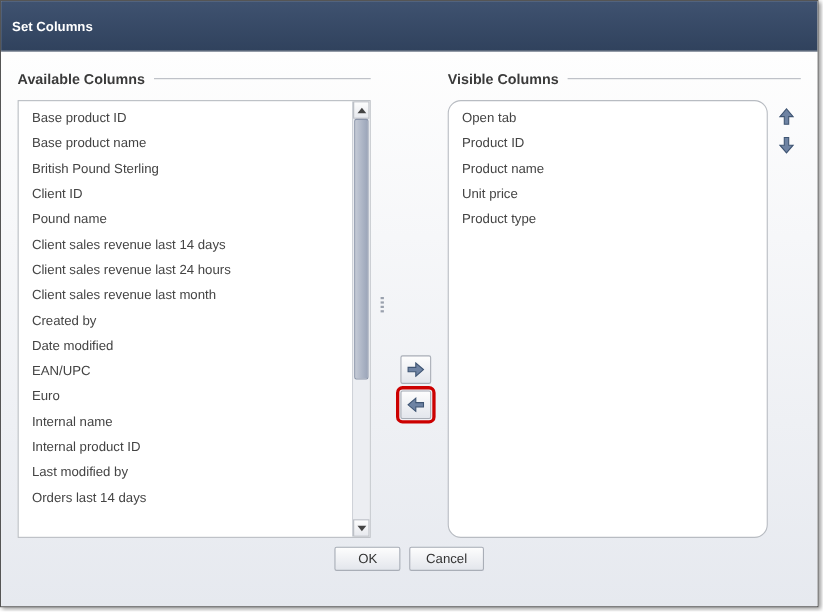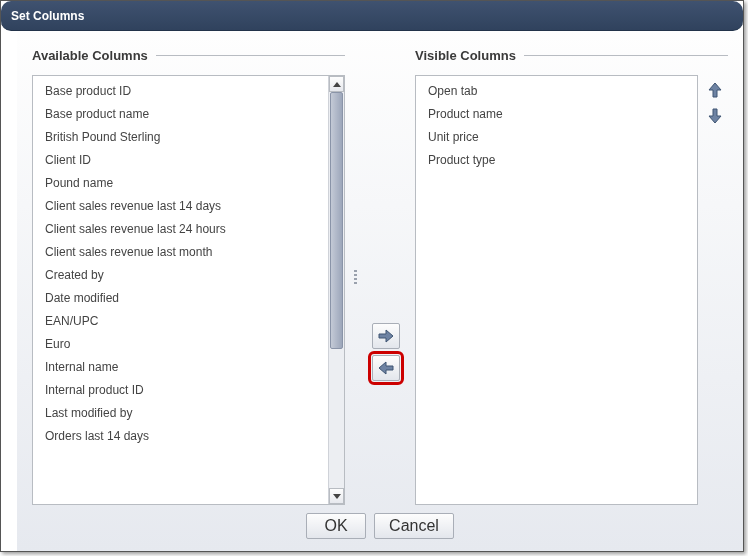--- a/index.html
+++ b/index.html
@@ -14,35 +14,34 @@
     width: 744px; height: 552px;
     box-shadow: 2px 2px 4px rgba(0,0,0,0.4);
     border: 1px solid #555;
   }
   .dialog {
     width: 100%; height: 100%;
     display: flex; flex-direction: column;
     background: #fff;
   }
   .titlebar {
-    height: 30px;
+    height: 46px;
     background: linear-gradient(to bottom, #3f5270 0%, #30425d 100%);
     color: #fff;
     font-weight: bold;
     font-size: 12px;
     display: flex; align-items: center;
     padding: 0 10px;
     border-bottom: 1px solid #22334a;
-    border-radius: 10px;
   }
   .content {
     flex: 1;
     background: linear-gradient(to bottom, #fefefe 0%, #e6e9ef 100%);
-    padding: 17px 15px 0 15px;
-    display: flex; flex-direction: column; margin-left: 16px;
+    padding: 17px 15px 20px 15px;
+    display: flex; flex-direction: column;
   }
   .columns-area {
     flex: 1;
     display: flex;
     gap: 8px;
   }
   .fieldset {
     flex: 1;
     display: flex; flex-direction: column;
   }
@@ -148,33 +147,33 @@
     width: 22px; height: 22px;
     display: flex; align-items: center; justify-content: center;
     cursor: pointer;
   }
 
   .visible-wrap {
     display: flex;
     gap: 4px;
     flex: 1;
   }
-  .visible-wrap .listbox { flex: 1; }
+  .visible-wrap .listbox { flex: 1; border-radius: 12px; }
 
   .footer {
     padding: 8px 0 12px 0;
     display: flex; justify-content: center; gap: 8px;
   }
   .btn {
     min-width: 60px;
     padding: 3px 14px;
     background: linear-gradient(to bottom, #fdfdfd, #e3e6ec);
     border: 1px solid #a9aeb7;
     border-radius: 2px;
-    font-size: 16px;
+    font-size: 12px;
     color: #333;
     cursor: pointer;
     text-align: center;
   }
 
   
   .grip {
     width: 4px;
     align-self: stretch;
     display: flex; flex-direction: column; align-items: center; justify-content: center;
@@ -255,20 +254,21 @@
 
         <div class="fieldset">
           <div class="fieldset-header">
             <span class="fieldset-label">Visible Columns</span>
             <span class="fieldset-line"></span>
           </div>
           <div class="visible-wrap">
             <div class="listbox">
               <div class="list-inner" id="visible-list">
                   <div class="list-item">Open tab</div>
+                  <div class="list-item">Product ID</div>
                   <div class="list-item">Product name</div>
                   <div class="list-item">Unit price</div>
                   <div class="list-item">Product type</div>
                 </div>
             </div>
             <div class="right-controls">
               <div class="updown-btn">
                 <svg class="arrow" width="14" height="16" viewBox="0 0 14 16">
                   <path d="M5 15 L5 8 L1 8 L7 1 L13 8 L9 8 L9 15 Z" fill="#6e83a3" stroke="#3f5573" stroke-width="1"></path>
                 </svg>

